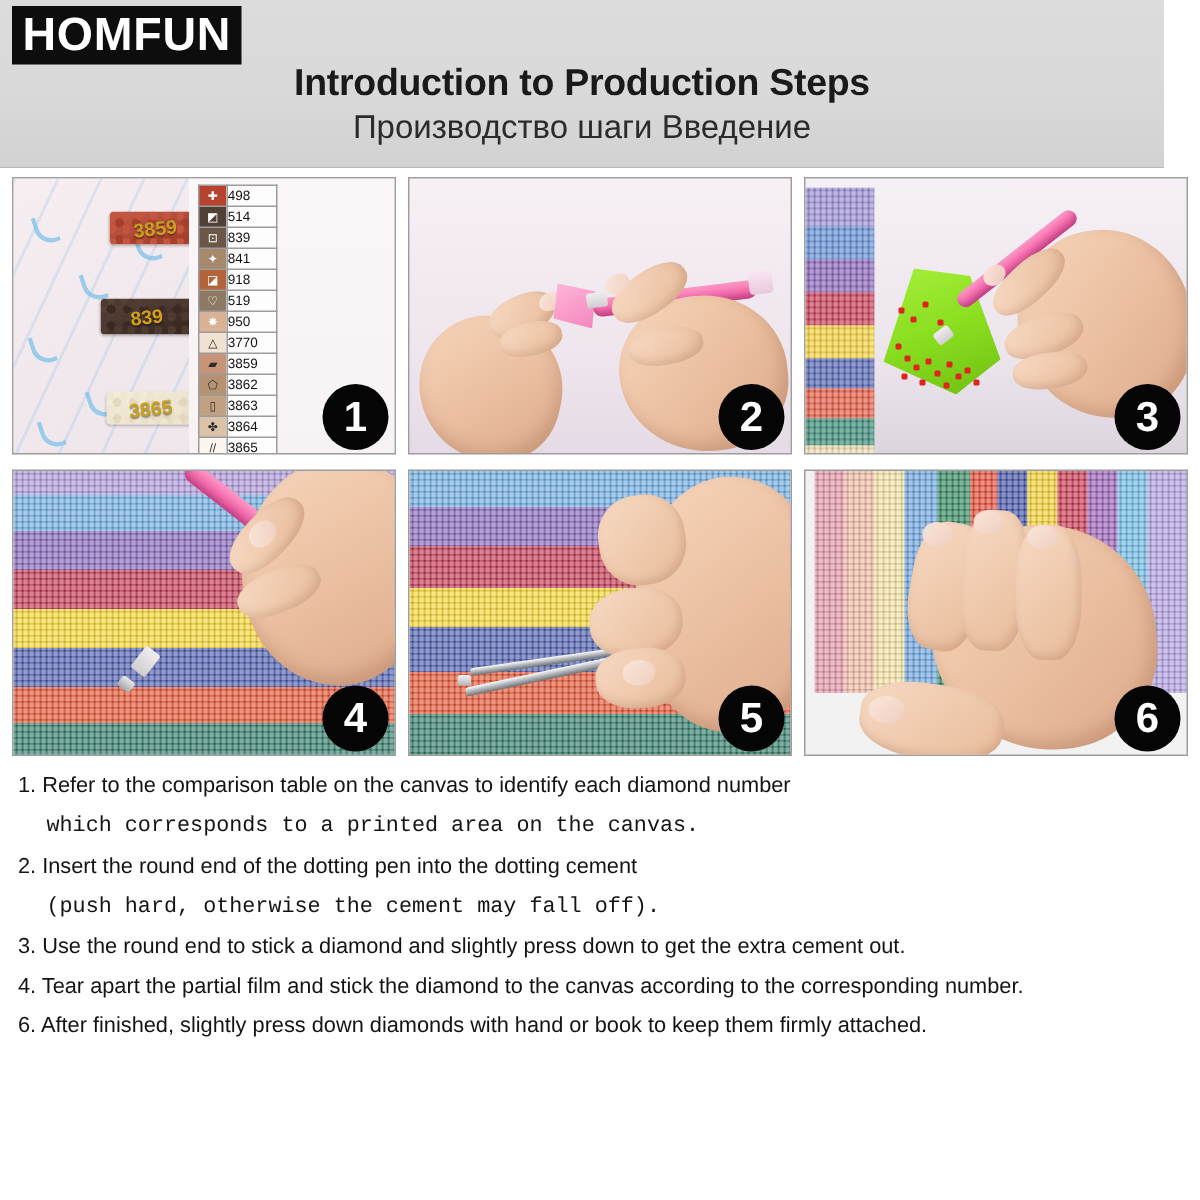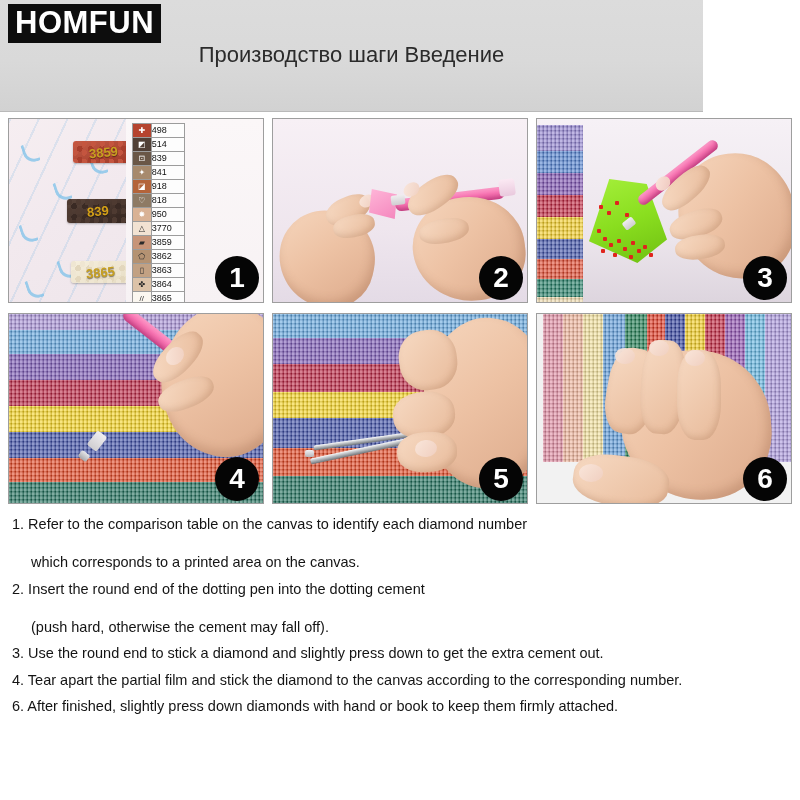--- a/index.html
+++ b/index.html
@@ -7,21 +7,21 @@
     width: 800px; height: 800px;
     background: #ffffff;
     font-family: "Liberation Sans", sans-serif;
     overflow: hidden;
   }
   .page { position: relative; width: 800px; height: 800px; background: #fff; }
 
   
   .header {
     position: relative;
-    width: 703px; height: 112px;
+    width: 776px; height: 112px;
     background: linear-gradient(180deg, #dcdcdc 0%, #d9d9d9 55%, #d2d2d2 100%);
     border-bottom: 1px solid #b9b9b9;
   }
   .logo {
     position: absolute; left: 8px; top: 4px;
     background: #0d0d0d;
     color: #ffffff;
     font-weight: bold;
     font-size: 31px;
     letter-spacing: 0.5px;
@@ -203,30 +203,31 @@
   }
 
   
   .steps {
     position: absolute; left: 12px; top: 516px; right: 10px;
     font-size: 14.5px; color: #141414; line-height: 16px;
     font-family: "Liberation Sans", sans-serif;
   }
   .step { margin-bottom: 10.5px; }
   .step .line1 { display: block; }
-  .step .line2 { display: block; margin-top: 22px; padding-left: 19px; }
+  .step .line2 { display: block; margin-top: 11px; padding-left: 19px; font-family: Liberation Mono, monospace; }
 </style>
 </head>
 <body>
 
 <div class="page">
 
   <div class="header">
     <div class="logo">HOMFUN</div>
     <div class="title-wrap">
+      <div class="title-main">Introduction to Production Steps</div>
       <div class="title-sub">Производство шаги Введение</div>
     </div>
   </div>
 
   <div class="grid">
 
     <div class="panel p1">
       <div class="wrapsheet">
         <div class="swirl" style="left:14px;  top:24px;"></div>
         <div class="swirl" style="left:46px;  top:62px;"></div>
@@ -264,21 +265,21 @@
               <tr>
                 <td class="sym" style="background: rgb(167, 138, 109); color: rgb(255, 255, 255);">✦</td>
                 <td class="num">841</td>
               </tr>
               <tr>
                 <td class="sym" style="background: rgb(180, 100, 58); color: rgb(255, 255, 255);">◪</td>
                 <td class="num">918</td>
               </tr>
               <tr>
                 <td class="sym" style="background: rgb(142, 122, 100); color: rgb(255, 255, 255);">♡</td>
-                <td class="num">818</td>
+                <td class="num">519</td>
               </tr>
               <tr>
                 <td class="sym" style="background: rgb(217, 178, 149); color: rgb(255, 255, 255);">✸</td>
                 <td class="num">950</td>
               </tr>
               <tr>
                 <td class="sym" style="background: rgb(242, 226, 210); color: rgb(42, 42, 42);">△</td>
                 <td class="num">3770</td>
               </tr>
               <tr>

